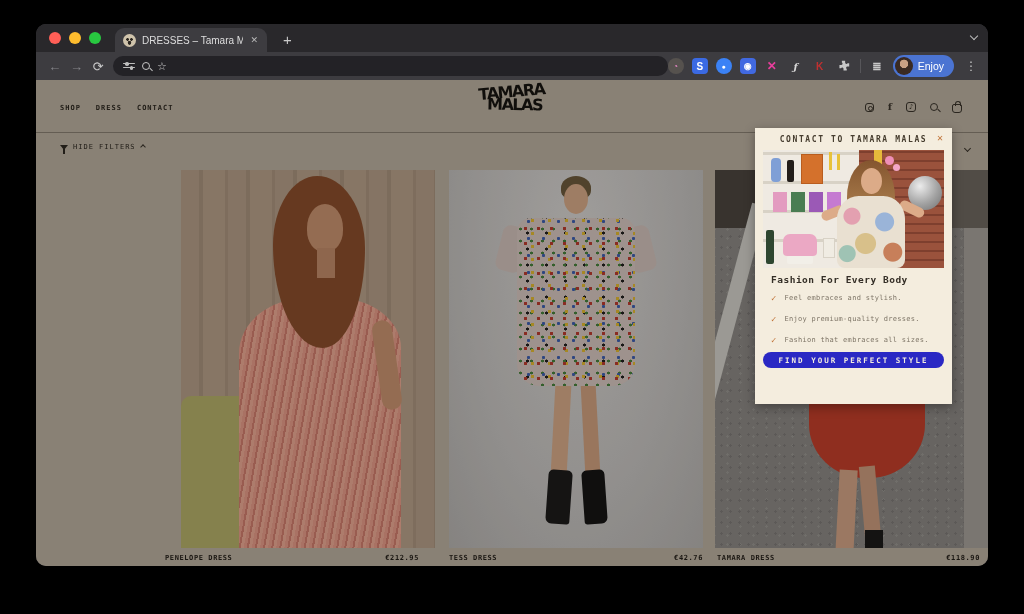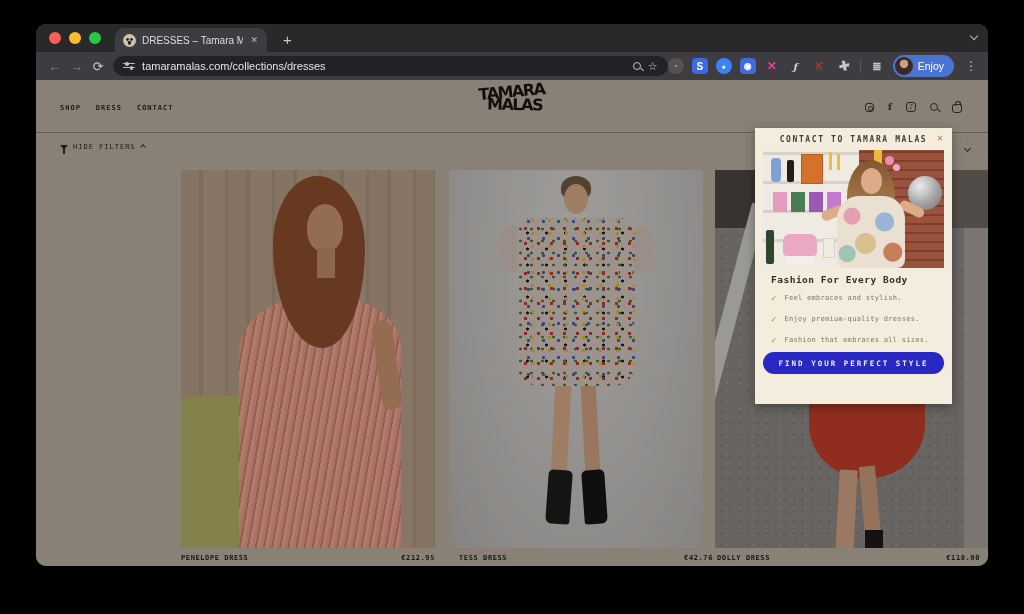--- a/index.html
+++ b/index.html
@@ -141,21 +141,21 @@
   .p3-curb { right:0; top:58px; width:24px; bottom:0; background:#a5a099; }
   .p3-line { left:2px; top:30px; width:15px; height:270px; background:#d2cfc8; transform:rotate(15deg); }
   .p3-stripe { left:40px; top:62px; width:46px; height:12px; background:#cfccc5; transform:rotate(-18deg); }
   .p3-skirt { left:94px; top:196px; width:116px; height:112px; background:#c23f2a; border-radius:10px 10px 48% 48%; }
   .p3-leg-l { left:122px; top:300px; width:18px; height:104px; background:#d1a385; transform:rotate(3deg); }
   .p3-leg-r { left:148px; top:296px; width:16px; height:96px; background:#c99a7c; transform:rotate(-5deg); }
   .p3-sock-r { left:150px; top:360px; width:18px; height:24px; background:#1c1a19; }
 
   .caption { position:absolute; top:474px; display:flex; justify-content:space-between;
              font-size:7px; font-weight:bold; letter-spacing:0.6px; color:#241f19; }
-  #c1 { left:145px; width:254px; } #c2 { left:413px; width:254px;margin-left:10px; } #c3 { left:681px; width:267px; padding-right:4px; }
+  #c1 { left:129px; width:254px; } #c2 { left:413px; width:254px; } #c3 { left:681px; width:267px; padding-right:4px; }
 
   
   .popup { position:absolute; left:719px; top:48px; width:197px; height:276px; background:#f4edde;
            z-index:10; box-shadow:0 3px 10px rgba(0,0,0,0.35); }
   .popup-head { position:relative; height:22px; display:flex; align-items:center; justify-content:center; }
   .popup-title { font-size:8px; font-weight:bold; letter-spacing:1.6px; color:#463d2f; }
   .popup-close { position:absolute; right:9px; top:5px; color:#c2763c; font-size:10px; font-weight:bold; line-height:1; }
   .popup-photo { position:absolute; left:8px; top:22px; width:181px; height:118px; overflow:hidden; background:#ece7de; }
   .popup-photo * { position:absolute; }
   .ph-shelf { left:0; top:0; width:100px; height:118px;
@@ -193,21 +193,21 @@
         #e9e0d1; }
   .ph-arm-l { left:58px; top:58px; width:24px; height:10px; background:#dcab88; border-radius:5px; transform:rotate(-22deg); }
   .ph-arm-r { left:136px; top:54px; width:26px; height:10px; background:#dcab88; border-radius:5px; transform:rotate(26deg); }
 
   .popup-heading { position:absolute; left:16px; top:146px; font-size:9.5px; font-weight:bold;
                    letter-spacing:0.5px; color:#342e26; }
   .benefit { position:absolute; left:16px; display:flex; gap:8px; align-items:center; }
   .benefit .check { color:#c2763c; font-size:9px; font-weight:bold; }
   .benefit .btext { font-size:7px; letter-spacing:0.3px; color:#7d7466; }
   #b0 { top:165px; } #b1 { top:186px; } #b2 { top:207px; }
-  .popup-cta { position:absolute; left:8px; top:224px; width:181px; height:22px; background:#2a28c4;
+  .popup-cta { position:absolute; left:8px; top:224px; width:181px; height:16px; background:#2a28c4;
                border-radius:11px; border:none; display:flex; align-items:center; justify-content:center;
                font-family:"DejaVu Sans Mono",monospace; font-size:7.5px; font-weight:bold;
                letter-spacing:2px; color:#f4edde; }
 </style>
 </head>
 <body>
 
 <div class="window">
 
   <div class="tabstrip">
@@ -227,21 +227,20 @@
 
   <div class="toolbar">
     <span class="nav-btn dim">←</span>
     <span class="nav-btn dim">→</span>
     <span class="nav-btn">⟳</span>
     <div class="omnibox">
       <span class="tune">
           <span class="k1"></span>
           <span class="k2"></span>
         </span>
-      <span class="url-text">tamaramalas.com/collections/dresses</span>
       <span class="mag"></span>
       <span class="omni-ic">☆</span>
     </div>
     <div class="ext-row">
       <span class="ext round" style="background:#56524e;color:#e8c;font-size:8px;">◔</span>
       <span class="ext" style="background:#3b6ae3;">S</span>
       <span class="ext round" style="background:#3b82f6;font-size:7px;">●</span>
       <span class="ext" style="background:#4169e1;font-size:9px;">◉</span>
       <span class="ext" style="background:transparent;color:#e83e9c;font-size:12px;">✕</span>
       <span class="ext" style="background:transparent;color:#d8d8d8;font-family:'DejaVu Serif',serif;font-style:italic;">ƒ</span>
@@ -330,21 +329,21 @@
 
     <div class="caption" id="c1">
       <span>PENELOPE DRESS</span>
       <span>€212.95</span>
     </div>
     <div class="caption" id="c2">
       <span>TESS DRESS</span>
       <span>€42.76</span>
     </div>
     <div class="caption" id="c3">
-      <span>DOLLY DRESS</span>
+      <span>TAMARA DRESS</span>
       <span>€118.90</span>
     </div>
 
     <div class="dim-overlay"></div>
 
     <div class="popup">
       <div class="popup-head">
         <span class="popup-title">CONTACT TO TAMARA MALAS</span>
         <span class="popup-close">✕</span>
       </div>

